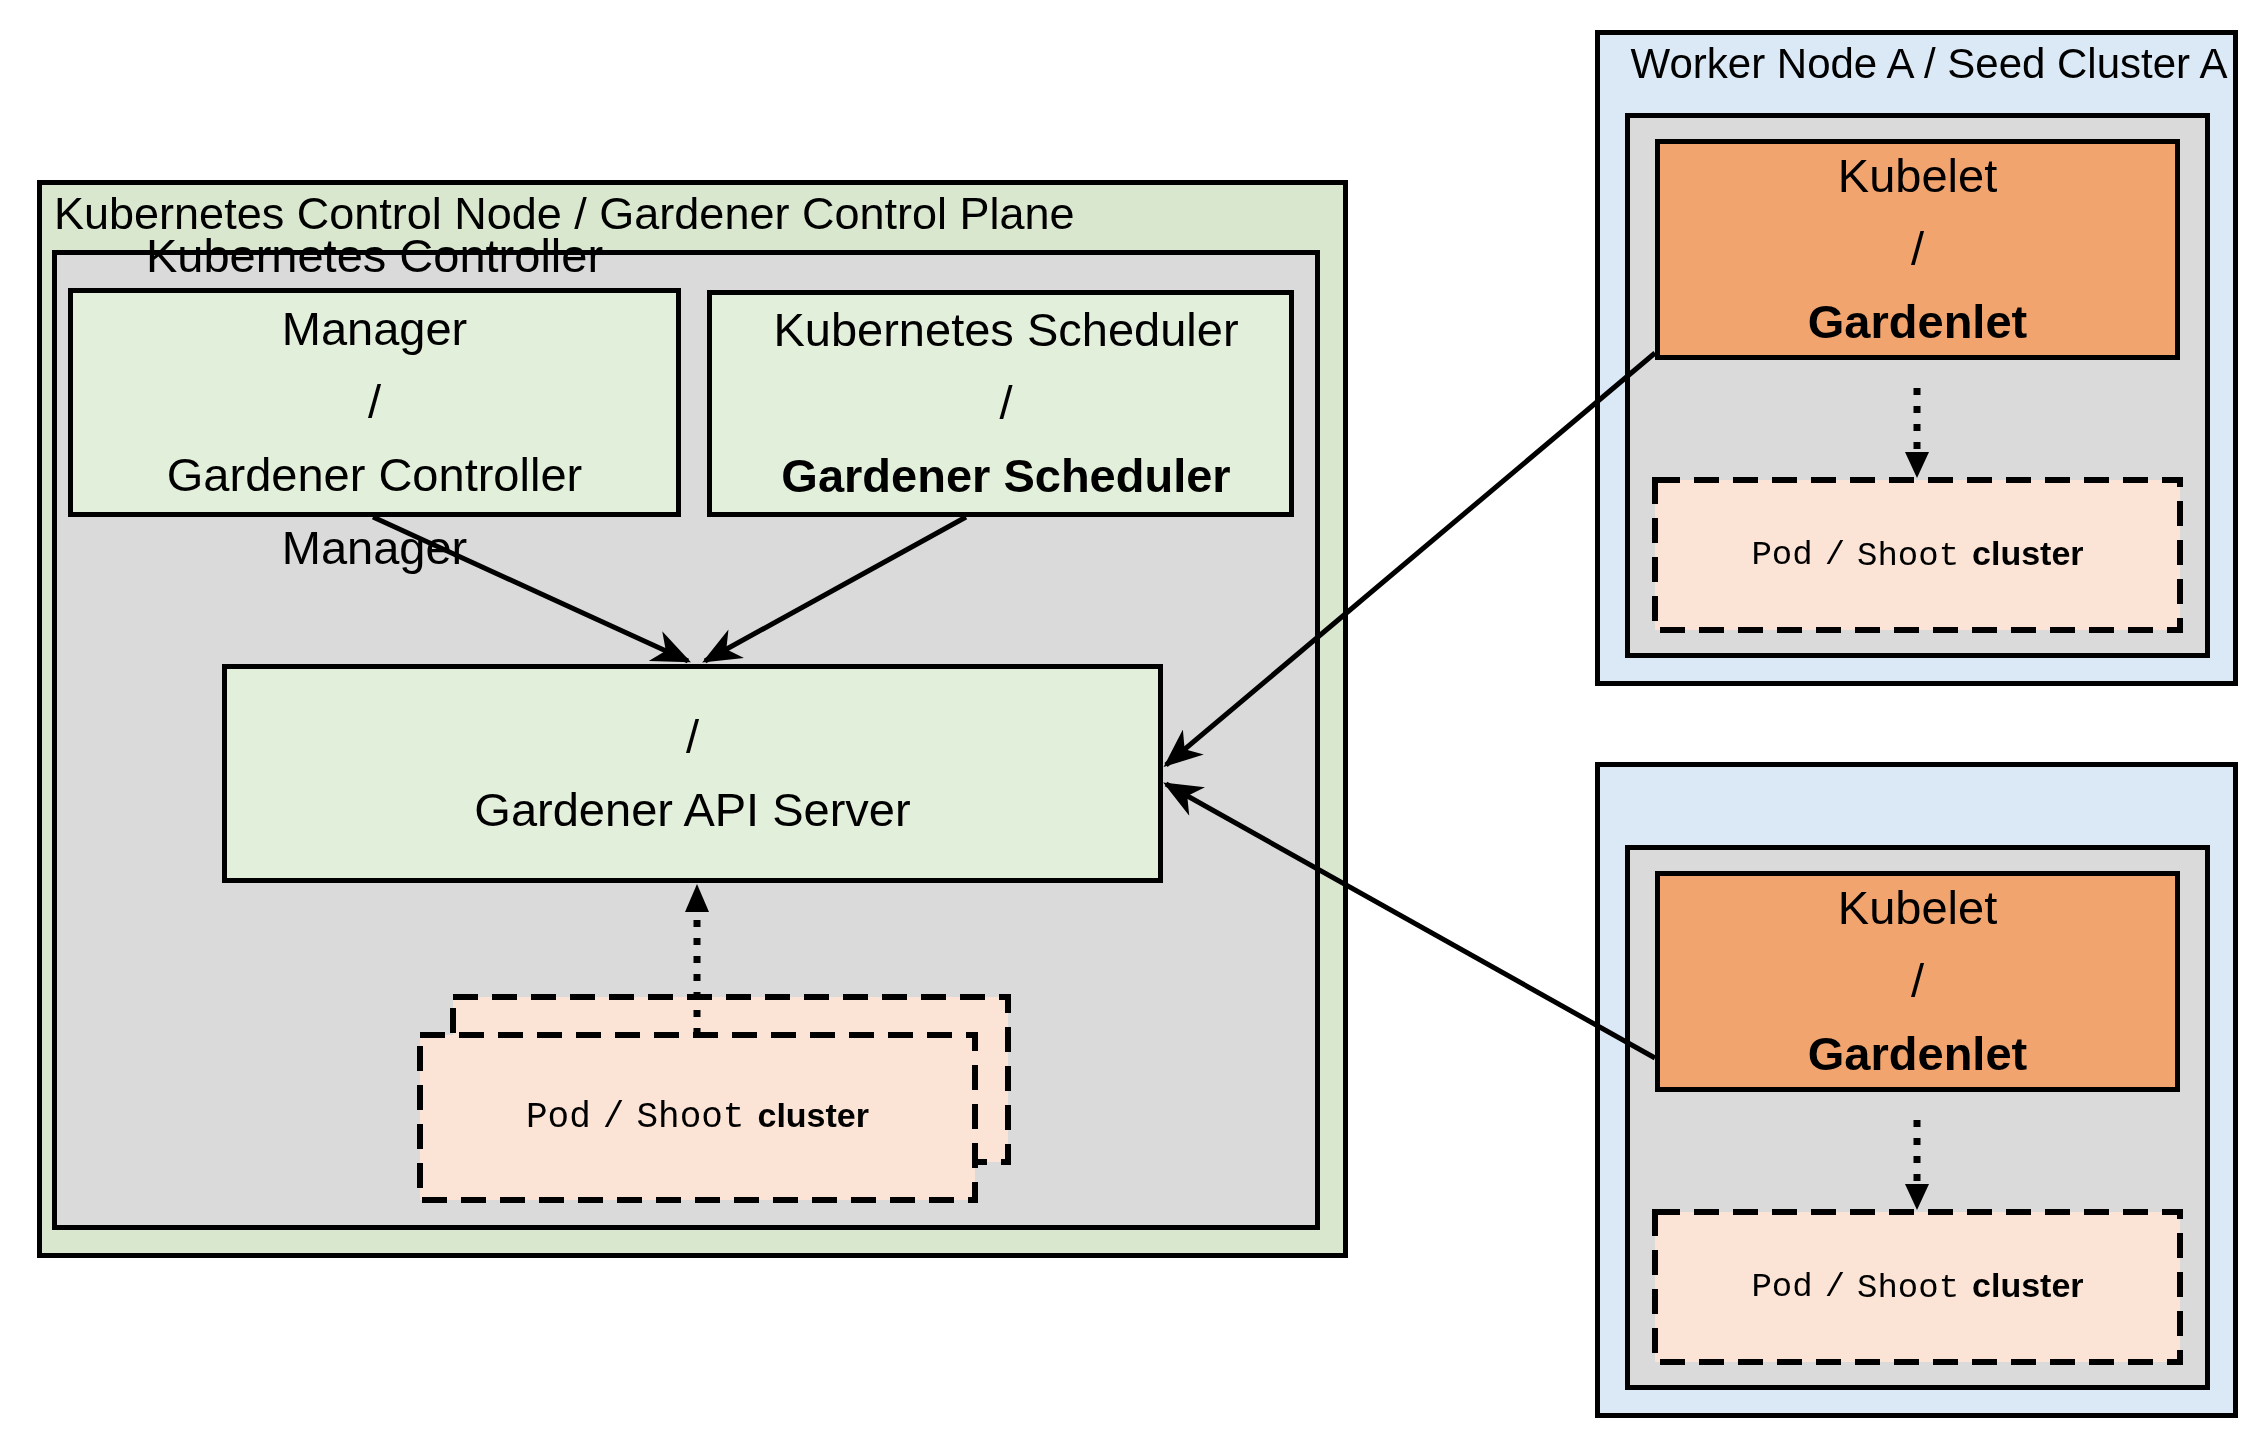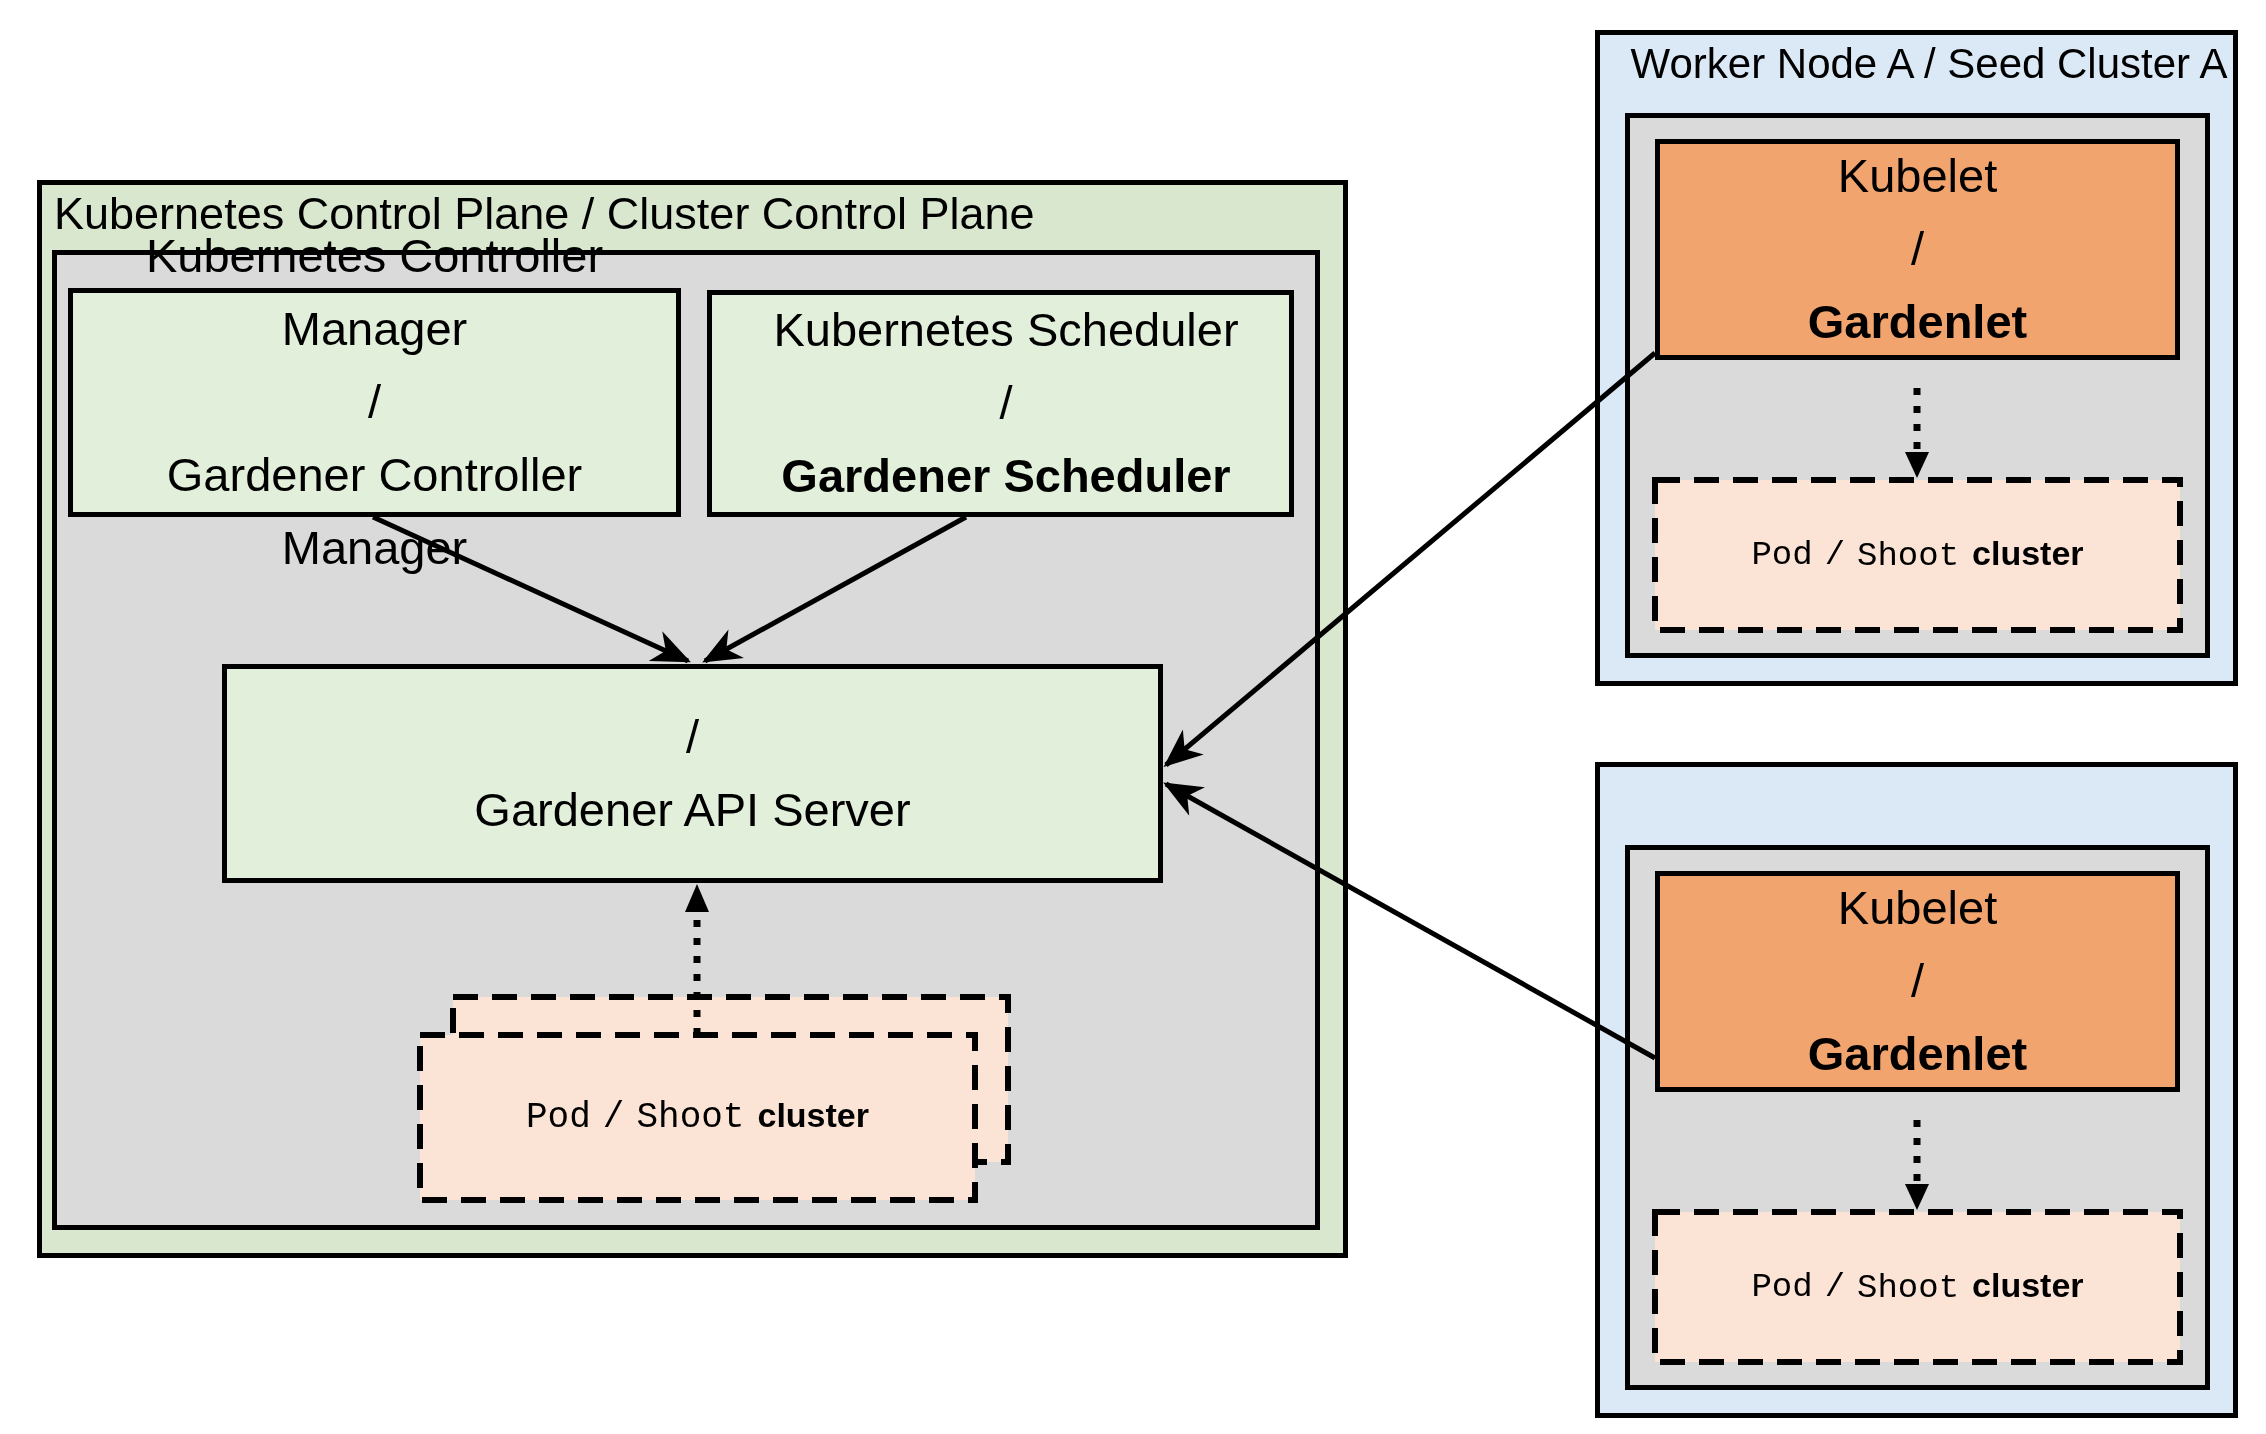--- a/index.html
+++ b/index.html
@@ -35,21 +35,21 @@
   .pod-sans{font-family:"Liberation Sans",sans-serif;font-weight:bold;font-size:34px;}
   #arrow-layer{position:absolute;left:0;top:0;z-index:5;pointer-events:none;}
 </style>
 </head>
 <body>
 
 <div id="canvas">
 
   <div class="abs outer-box cp-outer" style="left:37px;top:180px;width:1311px;height:1078px;"></div>
 
-  <div class="abs big-title" style="left:54px;top:190px;">Kubernetes Control Plane / Cluster Control Plane</div>
+  <div class="abs big-title" style="left:54px;top:190px;">Kubernetes Control Node / Gardener Control Plane</div>
 
   <div class="abs gray-box" style="left:52px;top:250px;width:1268px;height:980px;"></div>
 
   <div class="abs green-box" style="left:68px;top:288px;width:613px;height:229px;">
     <div class="label-stack">
       <span>Kubernetes Controller Manager</span>
       <span>/</span>
       <span>Gardener Controller Manager</span>
     </div>
   </div>

